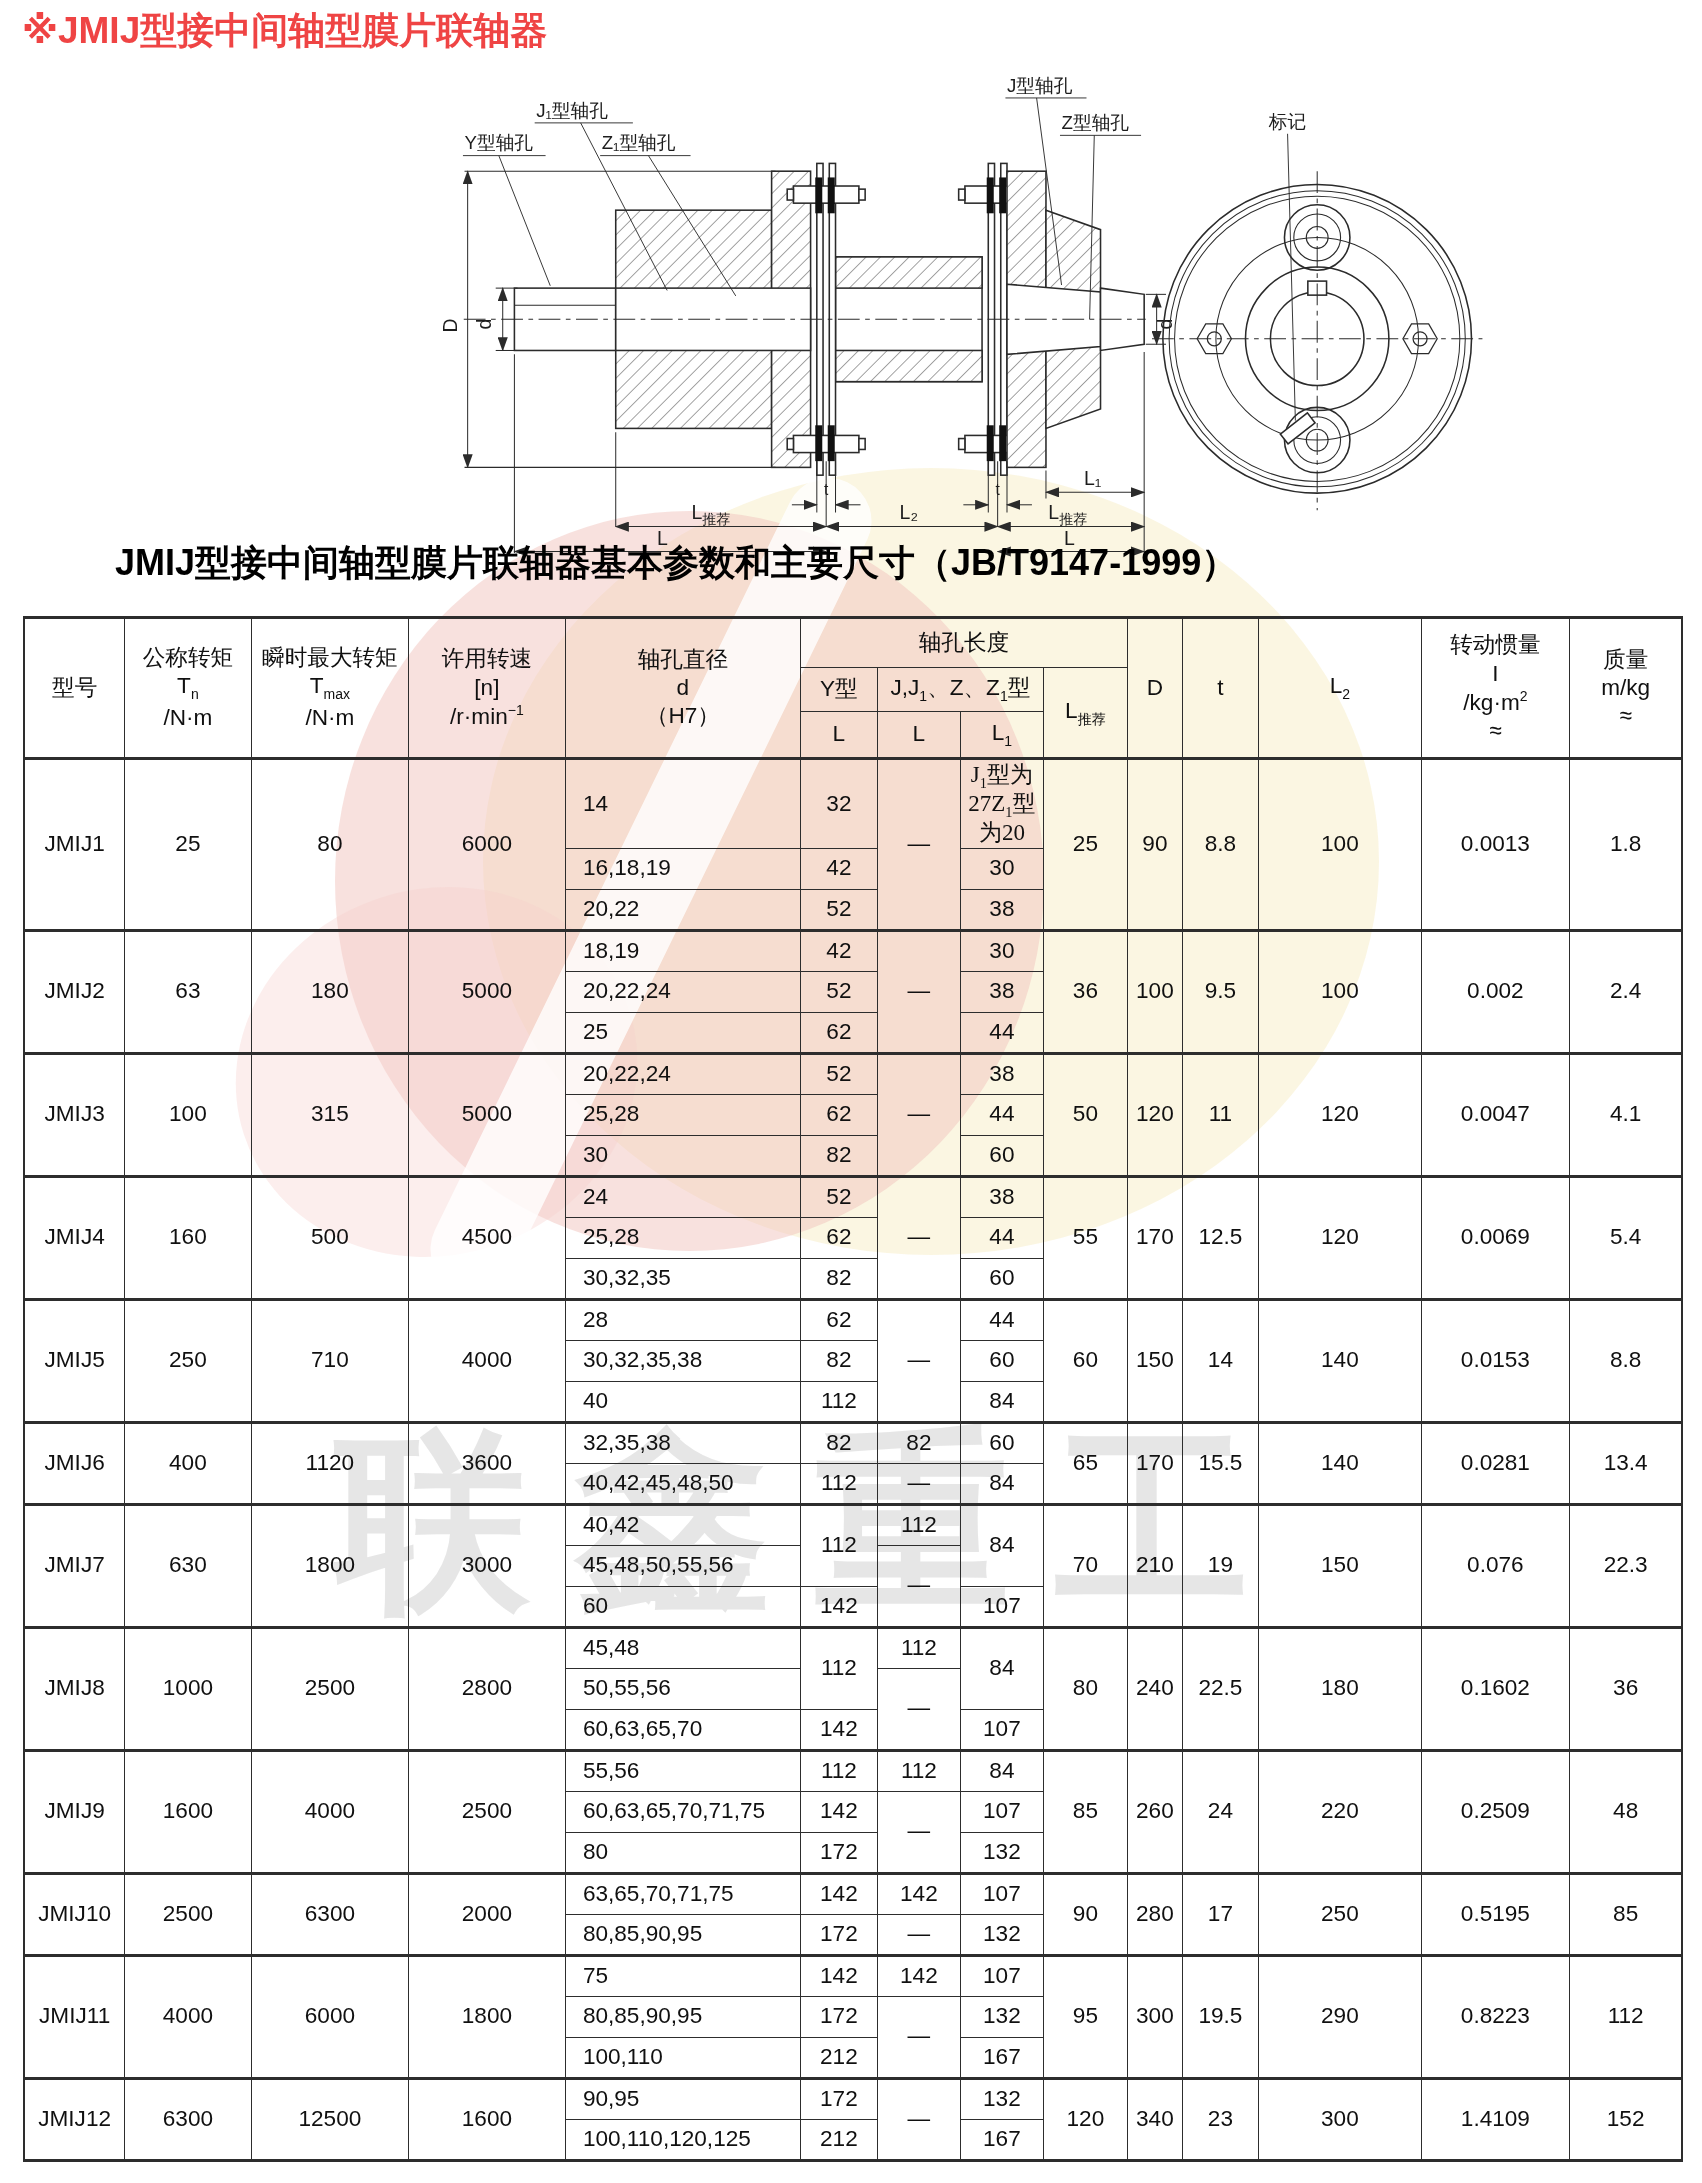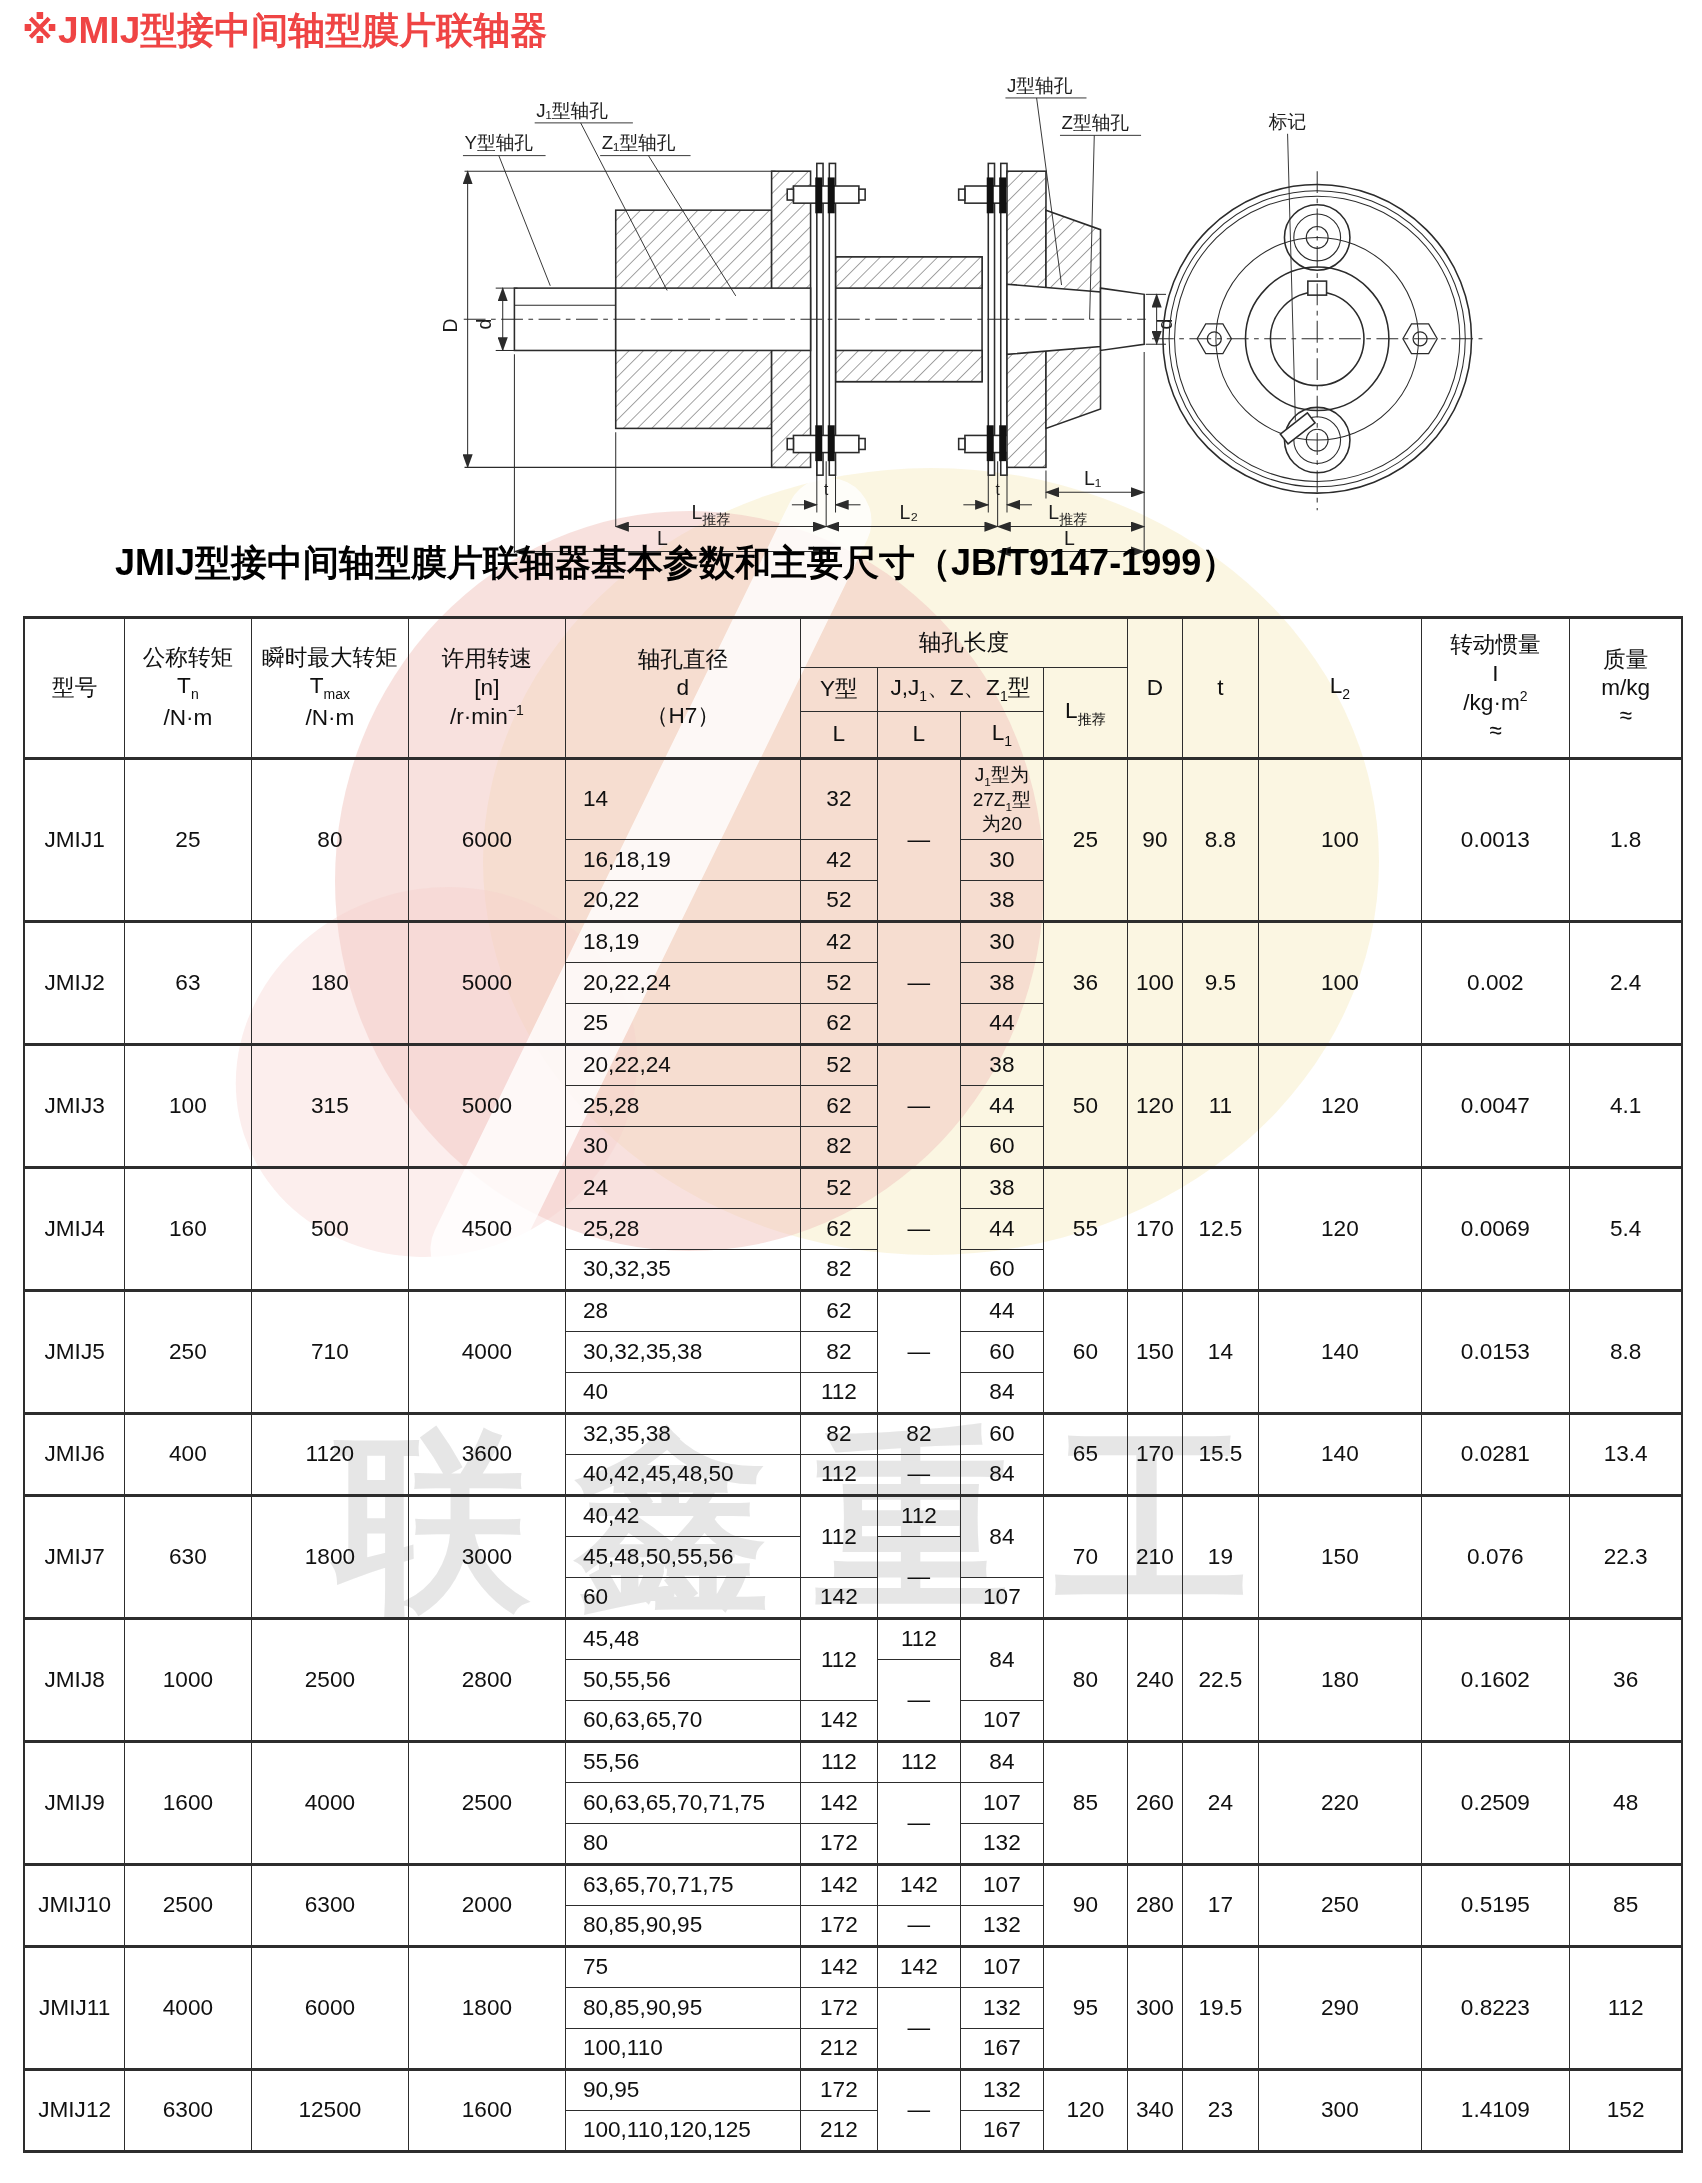--- a/index.html
+++ b/index.html
@@ -39,21 +39,21 @@
     overflow:hidden;
   }
   #spec thead tr:nth-child(1){ height:50px; }
   #spec thead tr:nth-child(2){ height:44px; }
   #spec thead tr:nth-child(3){ height:47px; }
   #spec thead tr:last-child th { border-bottom:3.1px solid #2d2d2d; }
   #spec tbody tr { height:41px; }
   #spec tbody tr.tall-row { height:81px; }
   #spec tbody tr.group-start td { border-top:3.1px solid #2d2d2d; }
   #spec td.bore { text-align:left; padding-left:17px; }
-  #spec td.small { font-size:19px; line-height:1.15; }
+  #spec td.small { font-size:23px; line-height:1.15;font-family:Liberation Serif, serif; }
   #spec sub { font-size:.62em; }
   #spec sup { font-size:.62em; }
   svg text { fill:#1d1d1d; }
 </style>
 </head>
 <body>
 
 <div id="watermark" class="layer">
   <div class="wm wm-yellow"></div>
   <div class="wm wm-pink"></div>

